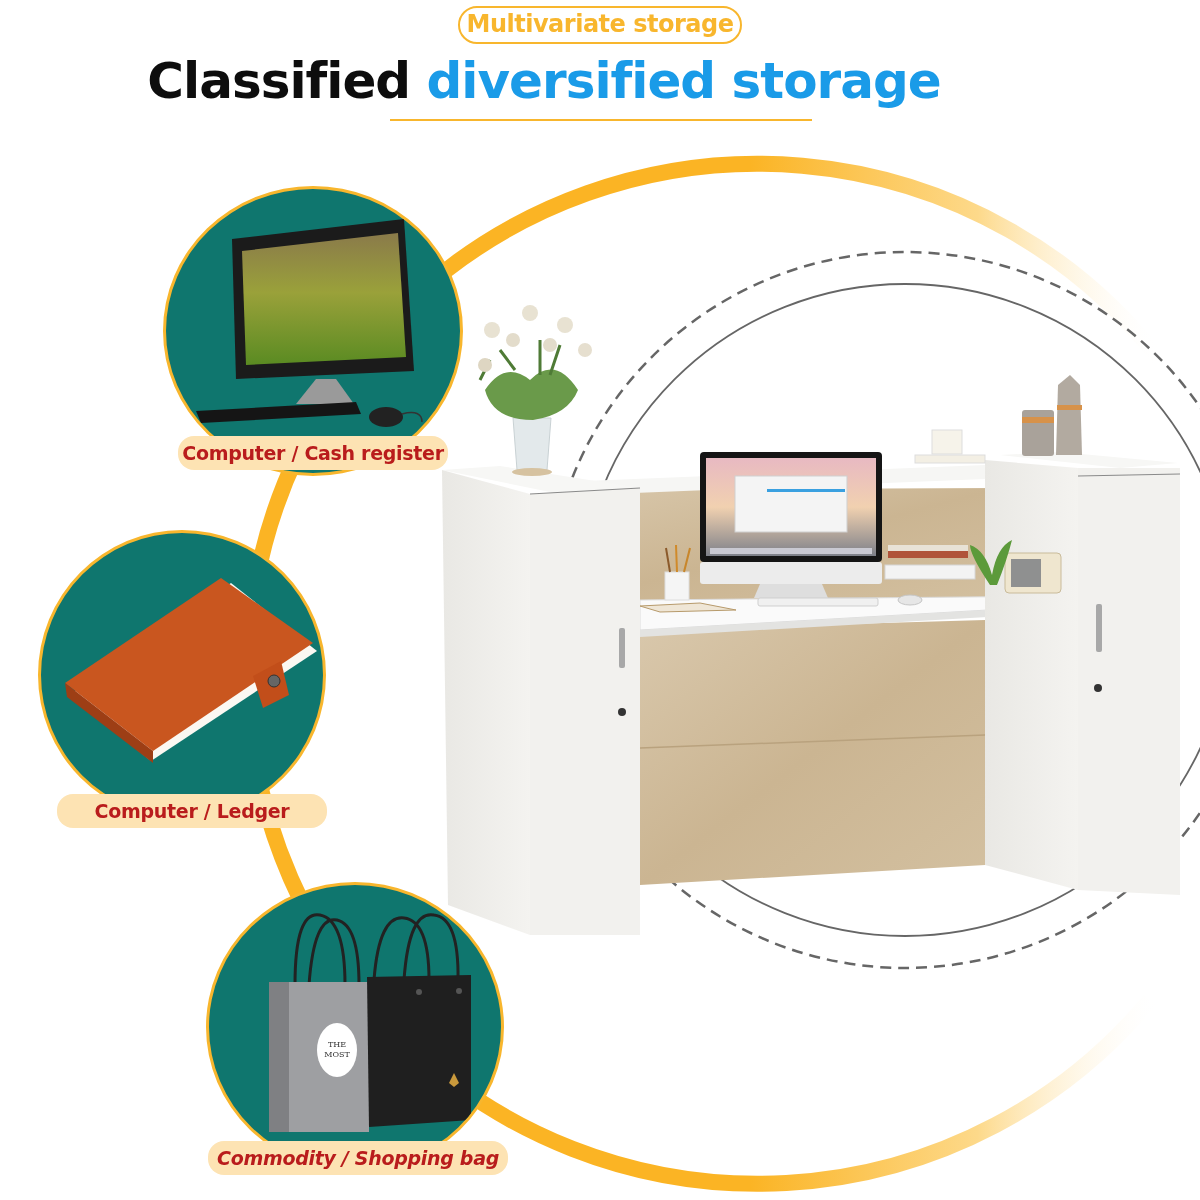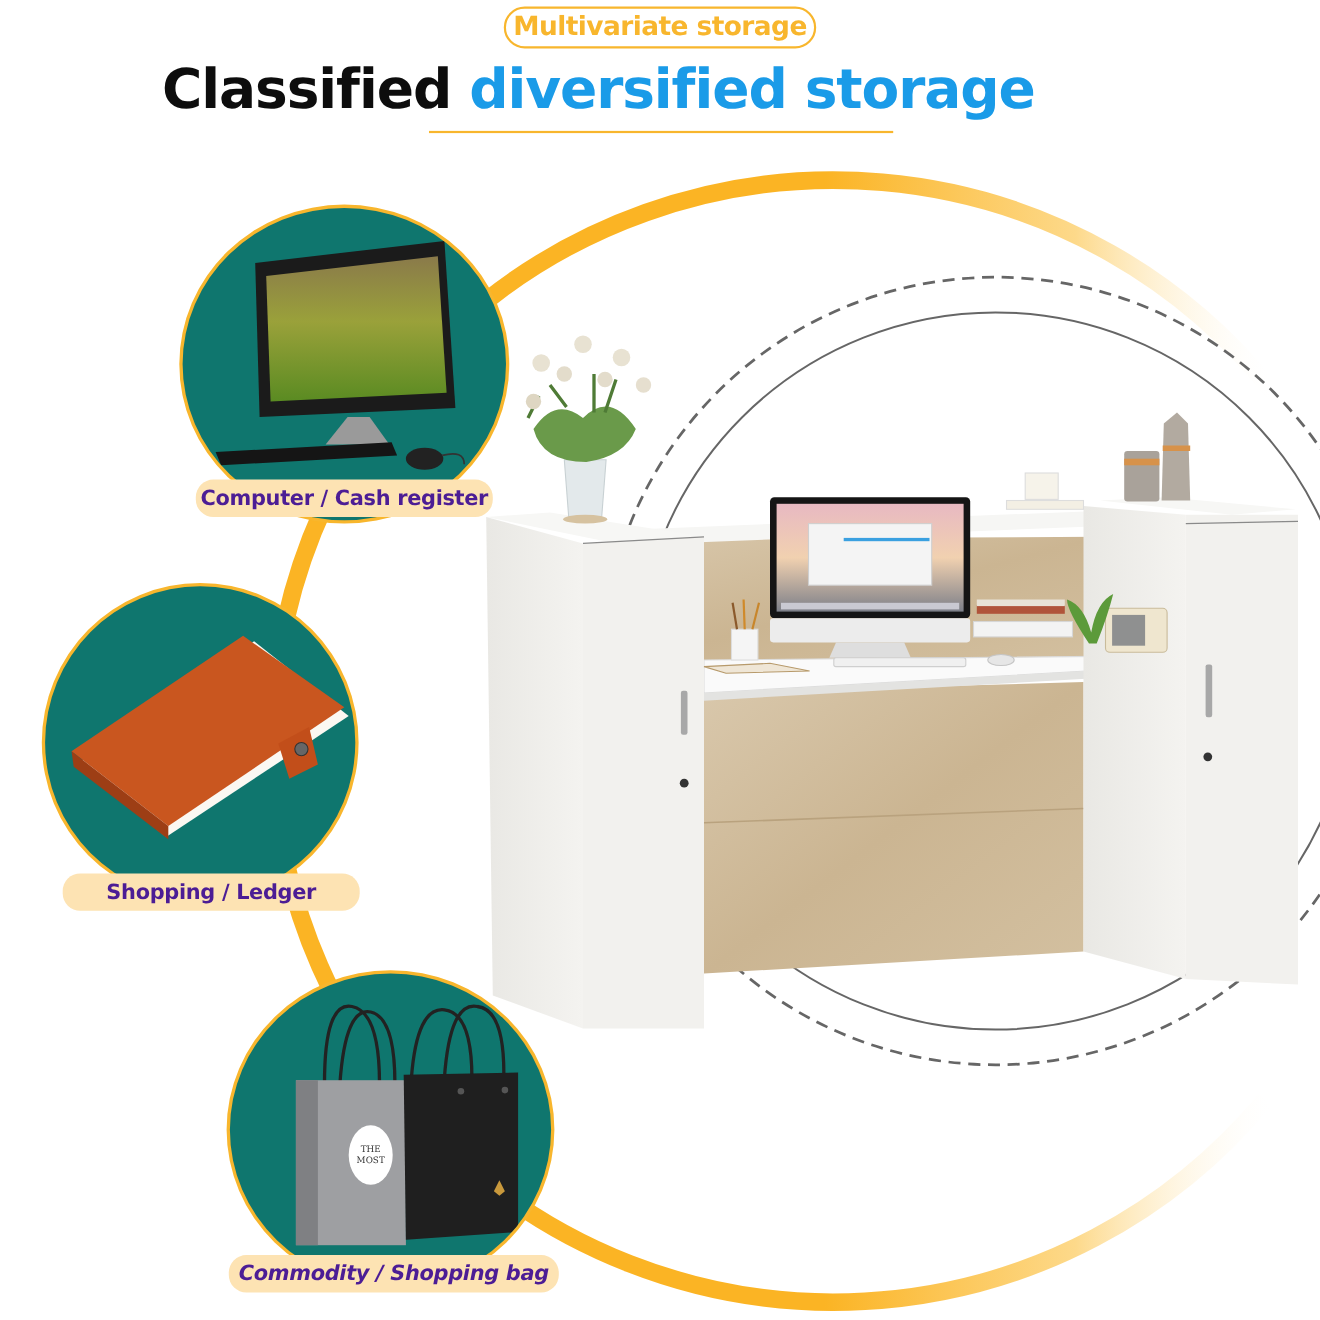--- a/index.html
+++ b/index.html
@@ -17,21 +17,21 @@
   }
   .title .t1 { color:#0d0d0d; }
   .title .t2 { color:#1a9be8; }
   .underline { left:390px; top:119px; width:422px; height:2px; background:#f8b62d; }
   svg.deco { position:absolute; left:0; top:0; }
   .callout {
     position:absolute; border-radius:50%; border:3px solid #f8b62d; background:#0f766e; box-sizing:border-box; overflow:hidden;
   }
   .pill {
     position:absolute; background:#fde3b3; border-radius:16px; height:34px; line-height:34px;
-    font-family:"DejaVu Sans", sans-serif; font-weight:bold; font-size:19px; color:#4c1d95; text-align:center; letter-spacing:-0.3px;
+    font-family:"DejaVu Sans", sans-serif; font-weight:bold; font-size:19px; color:#b91c1c; text-align:center; letter-spacing:-0.3px;
   }
 </style>
 </head>
 <body>
 
 <svg class="deco" width="1200" height="1200" viewBox="0 0 1200 1200">
   <defs>
     <linearGradient id="yellowFade" x1="0" y1="0" x2="1" y2="0">
       <stop offset="0" stop-color="#fbb424"></stop>
       <stop offset="0.55" stop-color="#fbb424"></stop>
@@ -168,21 +168,21 @@
 
 <div class="callout" style="left:38px;top:530px;width:288px;height:290px;">
   <svg width="288" height="290" viewBox="0 0 288 290">
     <polygon points="28,162 190,50 276,118 110,228" fill="#fbf8f2"></polygon>
     <polygon points="24,150 180,45 272,110 112,218" fill="#c9561f"></polygon>
     <polygon points="24,150 112,218 112,230 26,164" fill="#9d3e15"></polygon>
     <polygon points="212,143 240,128 248,162 222,175" fill="#c24e1a"></polygon>
     <circle cx="233" cy="148" r="6" fill="#666" stroke="#333"></circle>
   </svg>
 </div>
-<div class="pill" style="left:57px;top:794px;width:270px;">Shopping / Ledger</div>
+<div class="pill" style="left:57px;top:794px;width:270px;">Computer / Ledger</div>
 
 <div class="callout" style="left:206px;top:882px;width:298px;height:290px;">
   <svg width="298" height="290" viewBox="0 0 298 290">
     <path d="M86 100 q0 -75 25 -70 q25 5 25 70" fill="none" stroke="#222" stroke-width="3"></path>
     <path d="M100 100 q5 -70 28 -65 q22 5 22 65" fill="none" stroke="#222" stroke-width="3"></path>
     <path d="M165 95 q5 -65 30 -62 q25 3 25 62" fill="none" stroke="#222" stroke-width="3"></path>
     <path d="M195 95 q5 -70 30 -65 q25 3 24 65" fill="none" stroke="#222" stroke-width="3"></path>
     <rect x="60" y="97" width="100" height="150" fill="#9e9fa2"></rect>
     <rect x="60" y="97" width="20" height="150" fill="#7f8083"></rect>
     <ellipse cx="128" cy="165" rx="20" ry="27" fill="#ffffff"></ellipse>

